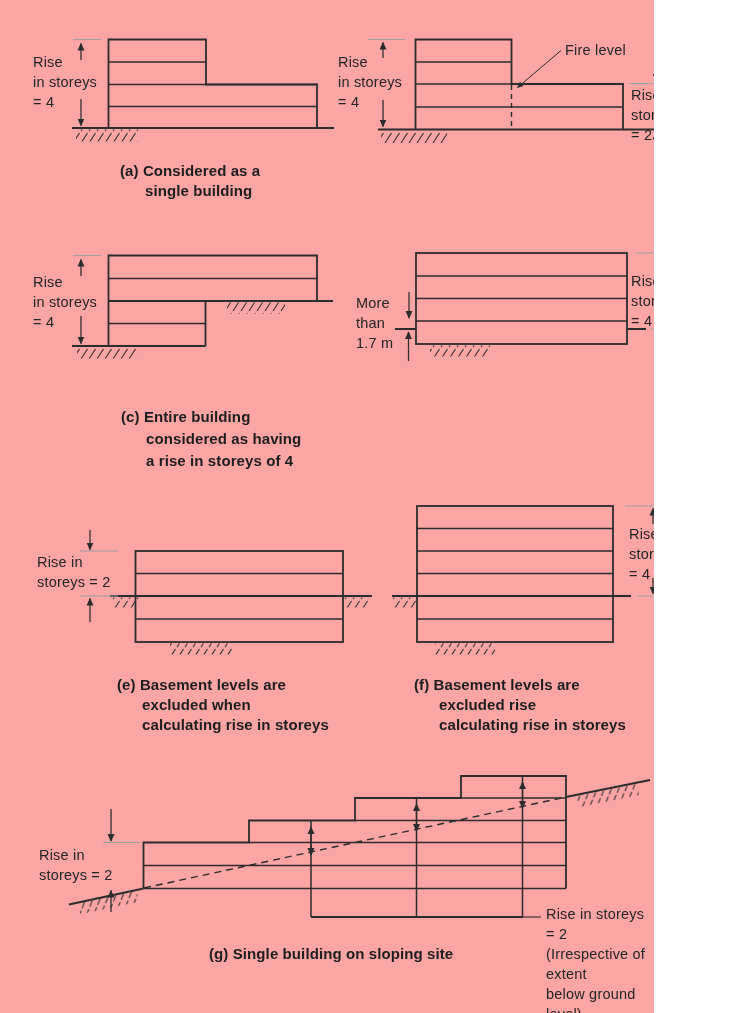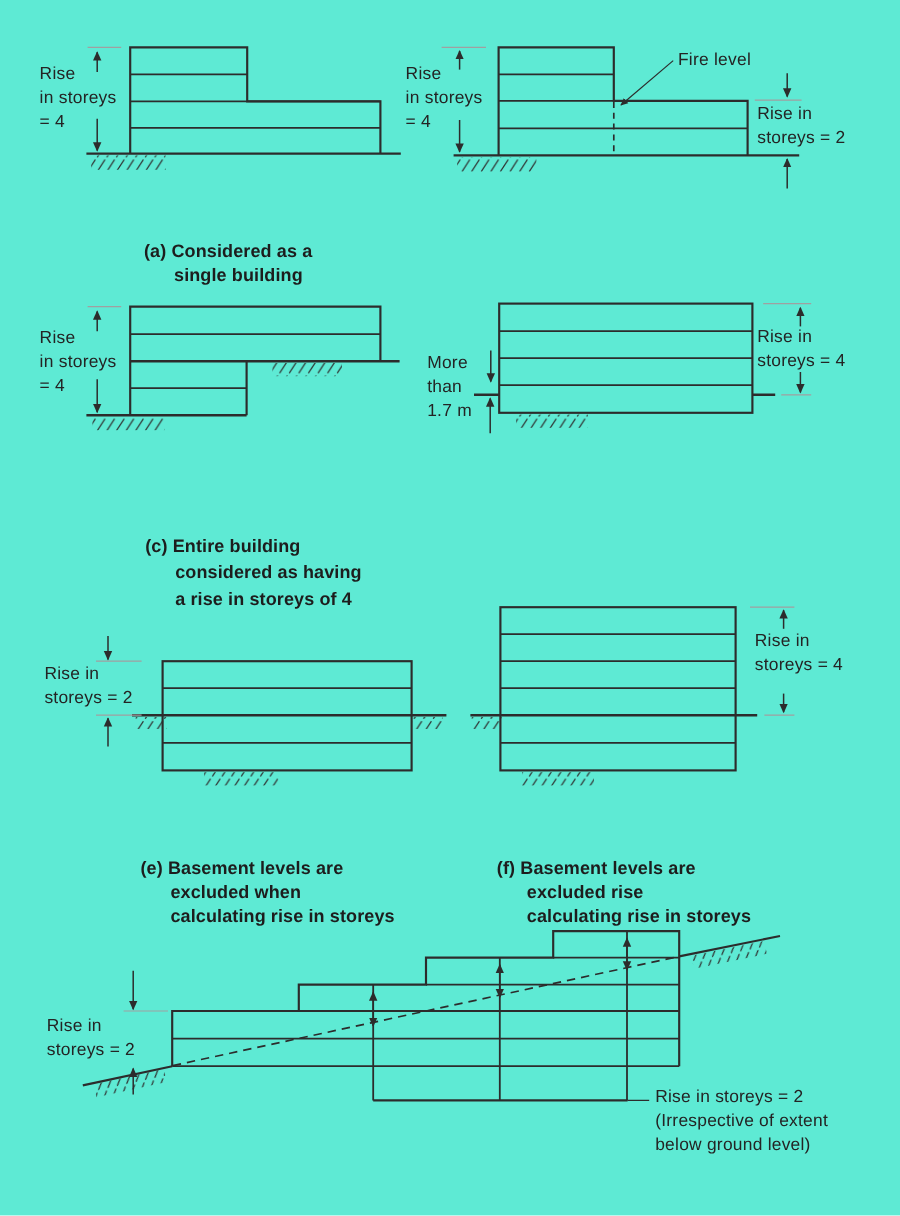--- a/index.html
+++ b/index.html
@@ -1,23 +1,23 @@
 <!DOCTYPE html>
 <html><head>
 <meta charset="utf-8">
 <style>
   html,body{margin:0;padding:0;background:#ffffff;}
-  .page{position:relative;width:750px;height:1013px;background:#5eead4;
+  .page{position:relative;width:654px;height:1013px;background:#fca5a5;
         font-family:"Liberation Sans",sans-serif;color:#242424;overflow:hidden;}
   .art{position:absolute;left:0;top:0;}
   .lbl{position:absolute;font-size:14.5px;line-height:20px;white-space:pre-line;
        letter-spacing:.2px;color:#242424;}
   .cap{position:absolute;font-size:15px;font-weight:bold;line-height:20px;
        white-space:pre-line;padding-left:25px;text-indent:-25px;
-       letter-spacing:.1px;color:#1d1d1d;margin-top:39px;}
+       letter-spacing:.1px;color:#1d1d1d;}
   .cap.lh22{line-height:22px;}
 </style>
 </head>
 <body>
 
 <div class="page">
 
   <svg class="art" width="750" height="1013" viewBox="0 0 750 1013">
     <defs>
       <marker id="ah" viewBox="0 0 10 10" refX="8" refY="5" markerWidth="7" markerHeight="7" orient="auto-start-reverse" markerUnits="strokeWidth">
@@ -170,14 +170,15 @@
 single building</div>
   <div class="cap lh22" style="left:121px;top:406px">(c) Entire building
 considered as having
 a rise in storeys of 4</div>
   <div class="cap" style="left:117px;top:675px">(e) Basement levels are
 excluded when
 calculating rise in storeys</div>
   <div class="cap" style="left:414px;top:675px">(f) Basement levels are
 excluded rise
 calculating rise in storeys</div>
+  <div class="cap" style="left:209px;top:944px">(g) Single building on sloping site</div>
 
 </div>
 
 </body></html>

